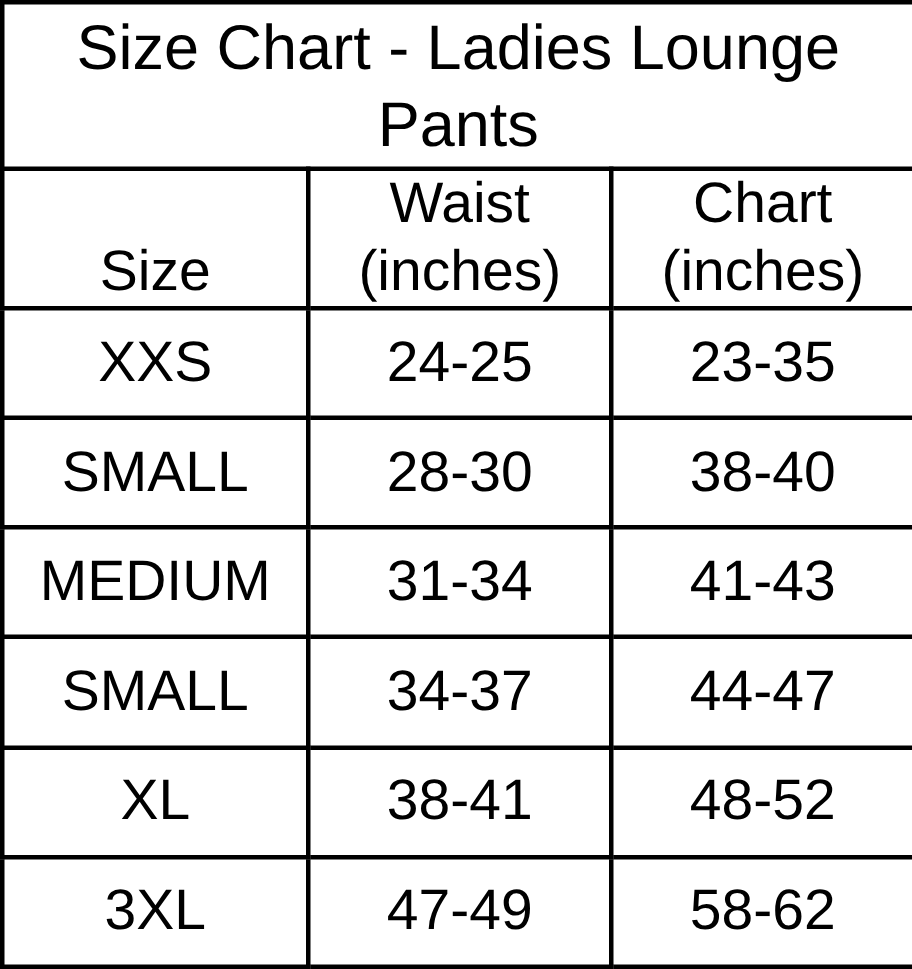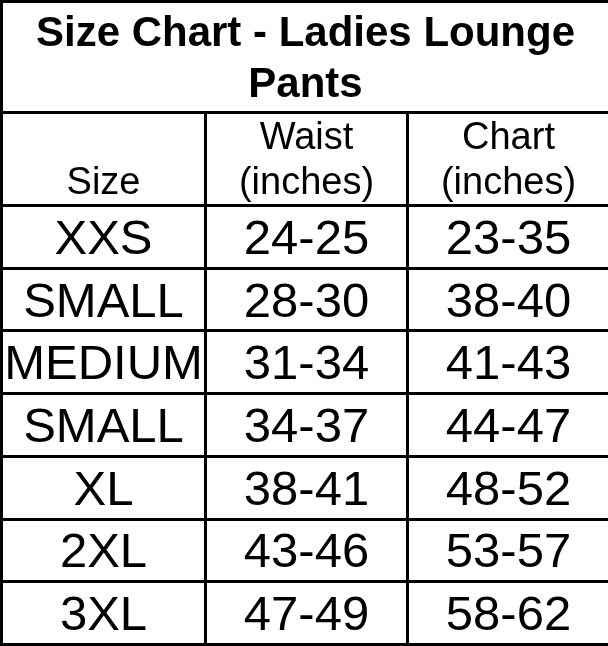--- a/index.html
+++ b/index.html
@@ -24,37 +24,37 @@
   }
   table.size-chart td,
   table.size-chart th {
     border: 3px solid #000000;
     padding: 0;
     overflow: hidden;
   }
   .title-cell {
     height: 108px;
     font-size: 42px;
-    font-weight: bold;
+    font-weight: normal;
     line-height: 1.22;
     padding: 0 2px;
     vertical-align: middle;
     margin-top: 12px;
   }
   .col-header {
     height: 90px;
     font-size: 38px;
     font-weight: normal;
     line-height: 1.18;
     vertical-align: bottom;
     padding-bottom: 6px;
   }
   .data-cell {
     height: 51px;
-    font-size: 49px;
+    font-size: 38px;
     font-weight: normal;
     vertical-align: middle;
   }
 </style>
 </head>
 <body>
 
 <table class="size-chart">
   <colgroup>
     <col style="width:204px">
@@ -91,23 +91,18 @@
       <td class="data-cell">SMALL</td>
       <td class="data-cell">34-37</td>
       <td class="data-cell">44-47</td>
     </tr>
     <tr>
       <td class="data-cell">XL</td>
       <td class="data-cell">38-41</td>
       <td class="data-cell">48-52</td>
     </tr>
     <tr>
-      <td class="data-cell">2XL</td>
-      <td class="data-cell">43-46</td>
-      <td class="data-cell">53-57</td>
-    </tr>
-    <tr>
       <td class="data-cell">3XL</td>
       <td class="data-cell">47-49</td>
       <td class="data-cell">58-62</td>
     </tr>
   </tbody>
 </table>
 
 </body></html>

